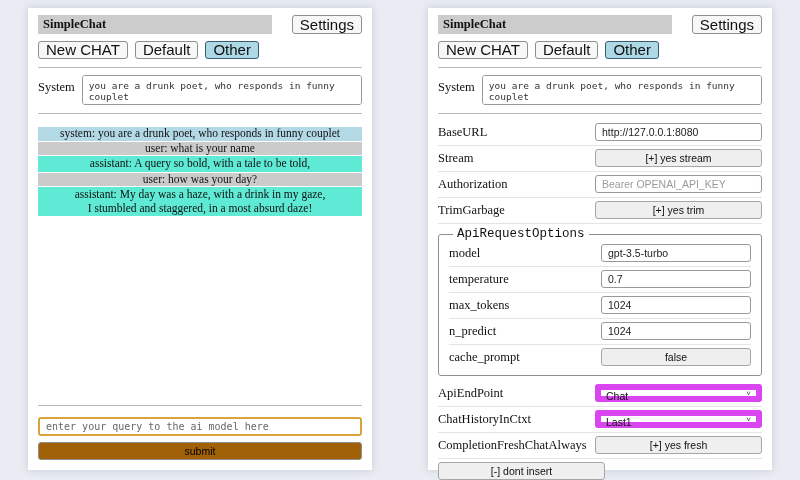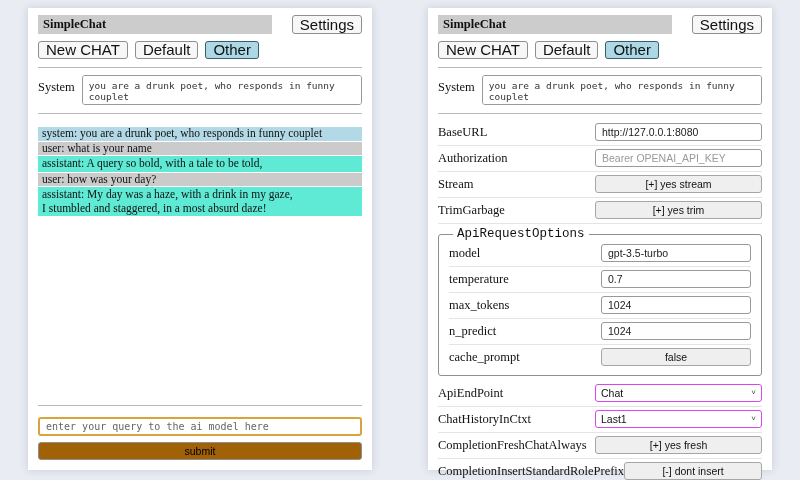--- a/index.html
+++ b/index.html
@@ -46,21 +46,21 @@
   textarea.sys {
     flex: 1; height: 30px; resize: none;
     font-family: "DejaVu Sans Mono", "Liberation Mono", monospace;
     font-size: 9.5px; color: #333;
     border: 1px solid #999; border-radius: 3px;
     padding: 4px 6px; outline: none;
   }
 
   
   .messages { margin-top: 7px; font-size: 11.5px; line-height: 13.5px; }
-  .msg { padding: 0 4px; margin-bottom: 1px; }
+  .msg { padding: 0 4px; margin-bottom: 1px; text-align: center; }
   .msg.system { background: #b4d9e6; }
   .msg.user { background: #cbcbcb; }
   .msg.assistant { background: #5eead4; padding: 1px 4px; }
 
   
   .spacer { flex: 1; }
   .query-row { display: flex; gap: 6px; margin-top: 5px; align-items: stretch; flex-direction: column; }
   input.query {
     flex: 1; height: 27px;
     font-family: "DejaVu Sans Mono", "Liberation Mono", monospace;
@@ -93,22 +93,22 @@
   .ctl-btn {
     width: 167px; height: 18px;
     font-family: "Liberation Sans", sans-serif; font-size: 10.5px; color: #111;
     background: #efefef; border: 1px solid #a6a6a6; border-radius: 3px;
     text-align: center; line-height: 16px; cursor: pointer;
     padding: 0;
   }
   .ctl-select {
     width: 167px; height: 18px;
     font-family: "Liberation Sans", sans-serif; font-size: 10.5px; color: #111;
-    background: #fff; border: 1px solid #d946ef; border-radius: 3px;
-    display: flex; align-items: center; justify-content: space-between;
+    background: #fff; border: 6px solid #d946ef; border-radius: 3px;
+    display: flex; justify-content: space-between;
     padding: 0 5px; cursor: pointer;
   }
   .ctl-select .chev { font-size: 8px; color: #444; line-height: 1; }
 
   
   fieldset.aro {
     border: 1px solid #8f8f8f; border-radius: 3px;
     margin: 3px 0 5px; padding: 0 10px 5px;
   }
   fieldset.aro legend { font-size: 12.5px; padding: 0 4px; margin-left: 4px; font-family: Liberation Mono, monospace; }
@@ -190,27 +190,27 @@
     </div>
 
     <hr class="sep">
 
     <div class="setting-row">
       <span class="lbl">BaseURL</span>
       <input type="text" class="ctl-text" value="http://127.0.0.1:8080" style="">
     </div>
 
     <div class="setting-row">
+      <span class="lbl">Stream</span>
+      <button class="ctl-btn">[+] yes stream</button>
+    </div>
+
+    <div class="setting-row">
       <span class="lbl">Authorization</span>
       <input type="text" class="ctl-text" placeholder="Bearer OPENAI_API_KEY" style="">
-    </div>
-
-    <div class="setting-row">
-      <span class="lbl">Stream</span>
-      <button class="ctl-btn">[+] yes stream</button>
     </div>
 
     <div class="setting-row">
       <span class="lbl">TrimGarbage</span>
       <button class="ctl-btn">[+] yes trim</button>
     </div>
 
     <fieldset class="aro">
       <legend>ApiRequestOptions</legend>
 
@@ -255,21 +255,20 @@
         <span class="chev">˅</span>
       </div>
     </div>
 
     <div class="setting-row">
       <span class="lbl">CompletionFreshChatAlways</span>
       <button class="ctl-btn">[+] yes fresh</button>
     </div>
 
     <div class="setting-row">
-      <span class="lbl">CompletionInsertStandardRolePrefix</span>
       <button class="ctl-btn">[-] dont insert</button>
     </div>
 
     <div class="spacer"></div>
 
   </div>
 
 </div>
 
 </body></html>

